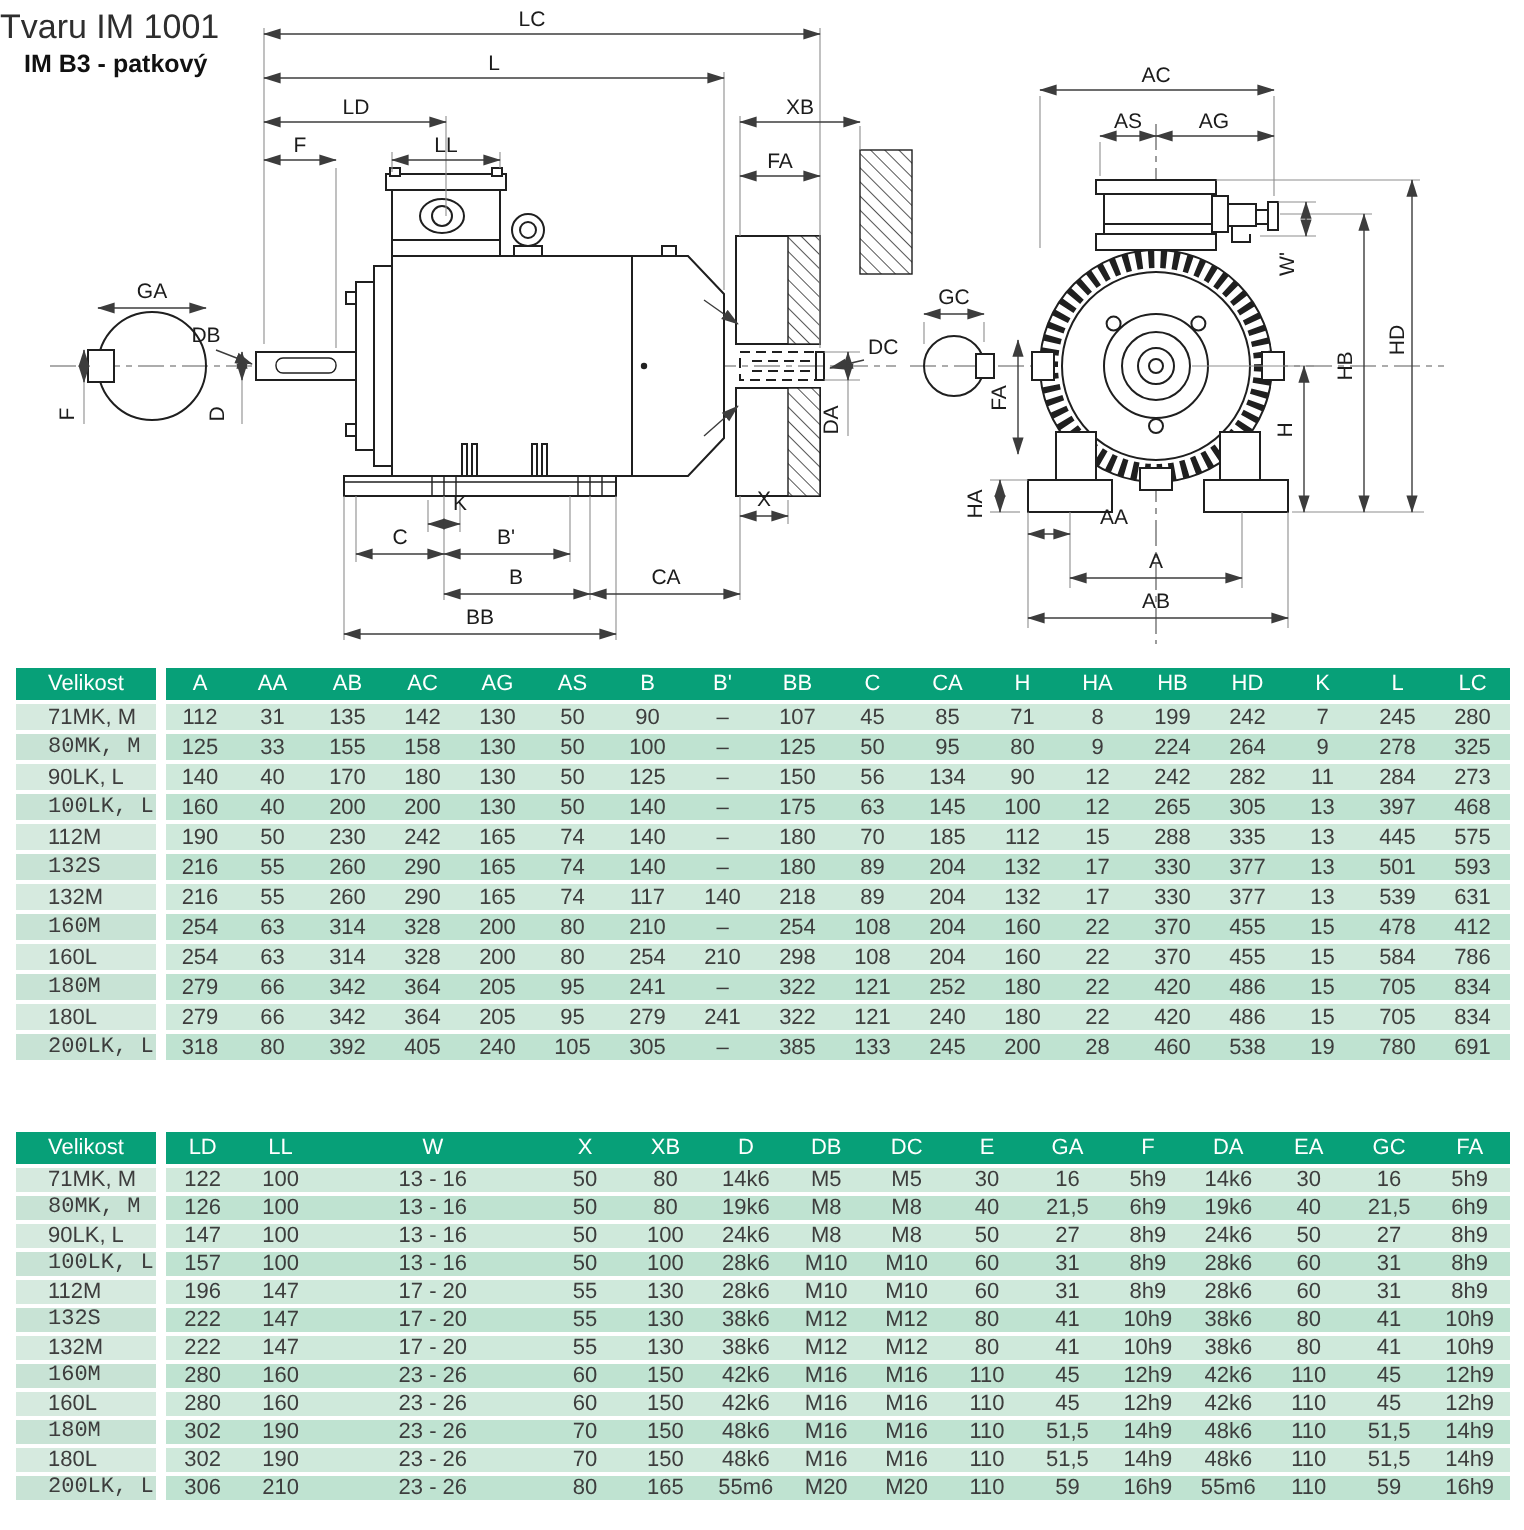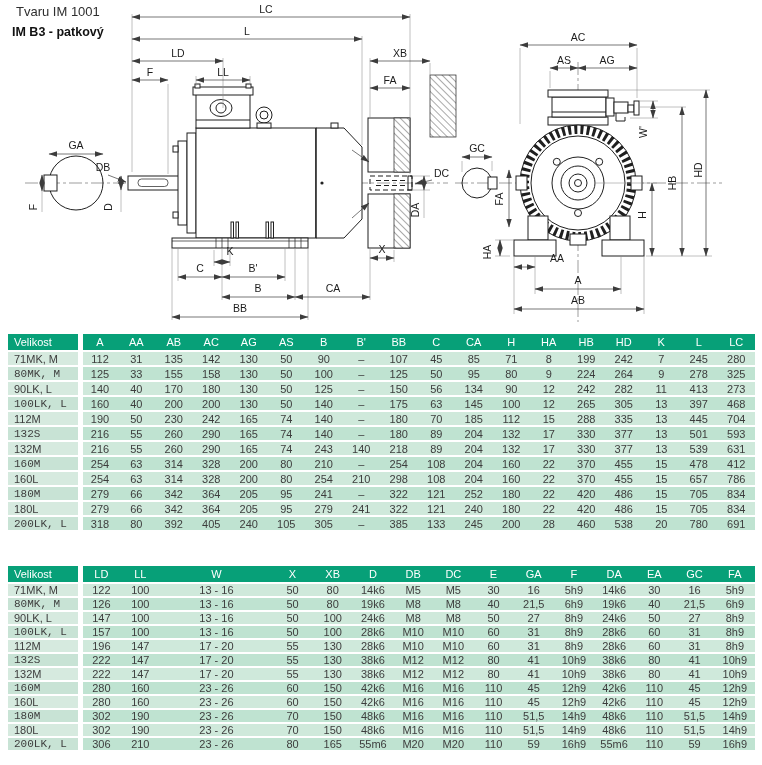--- a/index.html
+++ b/index.html
@@ -1,18 +1,18 @@
 <!DOCTYPE html>
 <html style="--green: #07a078; --row-a: #cfe9db; --row-b: #bfe3d1; --row-a0: #d6eadf; --row-b0: #c8e3d5;"><head>
 <meta charset="utf-8">
 <style>
   html,body{margin:0;padding:0;background:#fff;}
   body{width:762px;height:765px;position:relative;overflow:hidden;
        font-family:"Liberation Sans",sans-serif;color:#222;}
-  .page-title{position:absolute;left:16px;top:4px;font-size:13px;color:#2e2e2e;}
+  .page-title{position:absolute;left:0;top:4px;font-size:17px;color:#2e2e2e;}
   .page-subtitle{position:absolute;left:12px;top:25px;font-size:12.5px;font-weight:bold;color:#111;text-align:center;}
   #drawing{position:absolute;left:0;top:0;}
   svg text{font-family:"Liberation Sans",sans-serif;font-size:10.5px;fill:#1c1c1c;}
   .ol{stroke:#1f1f1f;stroke-width:1;fill:none;}
   .olw{stroke:#1f1f1f;stroke-width:1;fill:#fff;}
   .thin{stroke:#1f1f1f;stroke-width:0.7;fill:none;}
   .dim{stroke:#3c3c3c;stroke-width:0.7;fill:none;}
   .ldr{stroke:#3c3c3c;stroke-width:0.7;fill:none;}
   .ext{stroke:#8d8d8d;stroke-width:0.55;fill:none;}
   .cl{stroke:#5a5a5a;stroke-width:0.6;fill:none;stroke-dasharray:13 3 3 3;}
@@ -22,21 +22,21 @@
   #table2-wrap{top:566px;}
   table.dim-table{border-collapse:collapse;table-layout:fixed;width:747px;
       font-size:11px;}
   table.dim-table th{background:var(--green);color:#fff;font-weight:normal;
       height:16px;text-align:center;padding:0;border-bottom:2px solid #fff;
       overflow:hidden;white-space:nowrap;}
   table.dim-table td{text-align:center;color:#3d3d3d;padding:0;
       border-bottom:2px solid #fff;overflow:hidden;white-space:nowrap;}
   #table1 td{height:13px;}
   #table2 td{height:11px;}
-  table.dim-table .c0{text-align:left;padding-left:6px;border-right:5px solid #fff;}
+  table.dim-table .c0{text-align:left;padding-left:16px;border-right:5px solid #fff;}
   table.dim-table tr.ra td{background:var(--row-a);}
   table.dim-table tr.rb td{background:var(--row-b);}
   table.dim-table tr.ra td.c0{background:var(--row-a0);}
   table.dim-table tr.rb td.c0{background:var(--row-b0);font-family:Liberation Mono, monospace;}
 </style>
 </head>
 <body>
 
 <div class="page-title">Tvaru IM 1001</div>
 <div class="page-subtitle">IM B3 - patkový</div>
@@ -386,21 +386,21 @@
           <td>125</td>
           <td>–</td>
           <td>150</td>
           <td>56</td>
           <td>134</td>
           <td>90</td>
           <td>12</td>
           <td>242</td>
           <td>282</td>
           <td>11</td>
-          <td>413</td>
+          <td>284</td>
           <td>273</td>
         </tr>
         <tr class="rb">
           <td class="c0">100LK, L</td>
           <td>160</td>
           <td>40</td>
           <td>200</td>
           <td>200</td>
           <td>130</td>
           <td>50</td>
@@ -429,21 +429,21 @@
           <td>–</td>
           <td>180</td>
           <td>70</td>
           <td>185</td>
           <td>112</td>
           <td>15</td>
           <td>288</td>
           <td>335</td>
           <td>13</td>
           <td>445</td>
-          <td>704</td>
+          <td>575</td>
         </tr>
         <tr class="rb">
           <td class="c0">132S</td>
           <td>216</td>
           <td>55</td>
           <td>260</td>
           <td>290</td>
           <td>165</td>
           <td>74</td>
           <td>140</td>
@@ -460,21 +460,21 @@
           <td>593</td>
         </tr>
         <tr class="ra">
           <td class="c0">132M</td>
           <td>216</td>
           <td>55</td>
           <td>260</td>
           <td>290</td>
           <td>165</td>
           <td>74</td>
-          <td>243</td>
+          <td>117</td>
           <td>140</td>
           <td>218</td>
           <td>89</td>
           <td>204</td>
           <td>132</td>
           <td>17</td>
           <td>330</td>
           <td>377</td>
           <td>13</td>
           <td>539</td>
@@ -512,21 +512,21 @@
           <td>254</td>
           <td>210</td>
           <td>298</td>
           <td>108</td>
           <td>204</td>
           <td>160</td>
           <td>22</td>
           <td>370</td>
           <td>455</td>
           <td>15</td>
-          <td>657</td>
+          <td>584</td>
           <td>786</td>
         </tr>
         <tr class="rb">
           <td class="c0">180M</td>
           <td>279</td>
           <td>66</td>
           <td>342</td>
           <td>364</td>
           <td>205</td>
           <td>95</td>
@@ -574,21 +574,21 @@
           <td>105</td>
           <td>305</td>
           <td>–</td>
           <td>385</td>
           <td>133</td>
           <td>245</td>
           <td>200</td>
           <td>28</td>
           <td>460</td>
           <td>538</td>
-          <td>20</td>
+          <td>19</td>
           <td>780</td>
           <td>691</td>
         </tr>
       </tbody>
     </table>
 </div>
 <div class="tblwrap" id="table2-wrap">
   <table class="dim-table" id="table2">
       <colgroup>
         <col style="width: 72px;">

